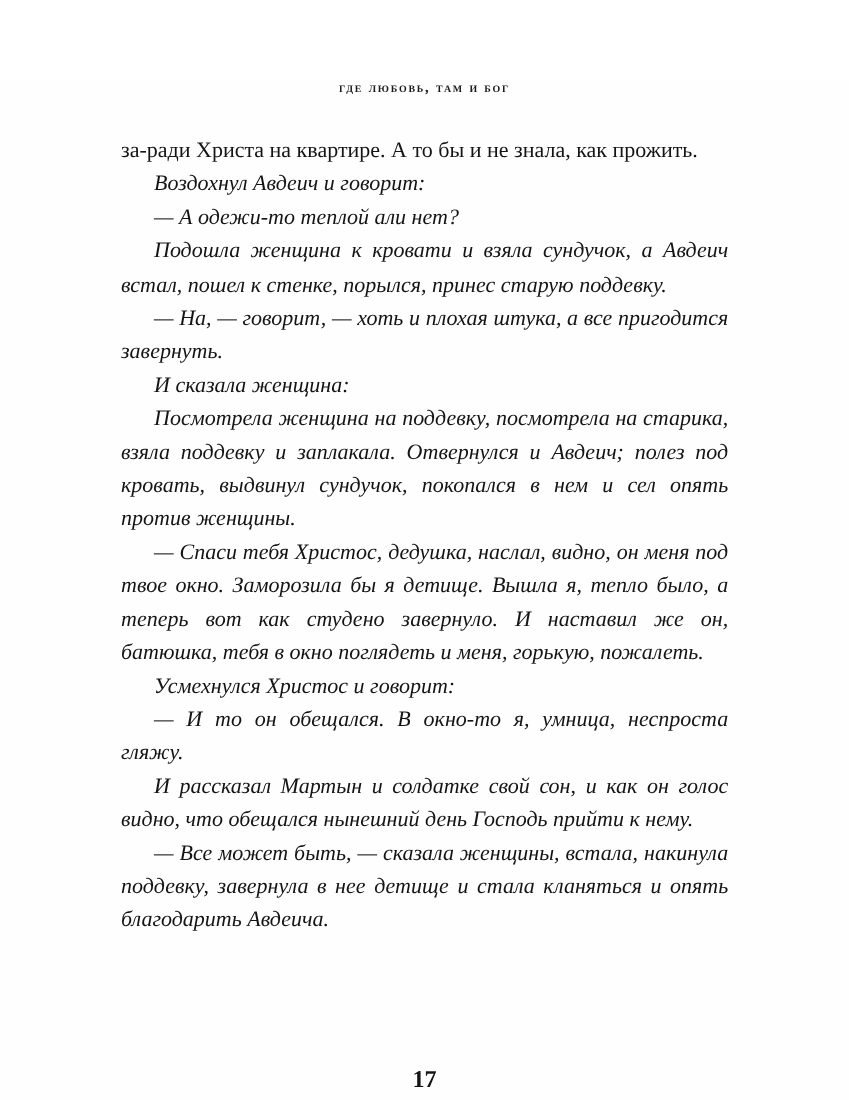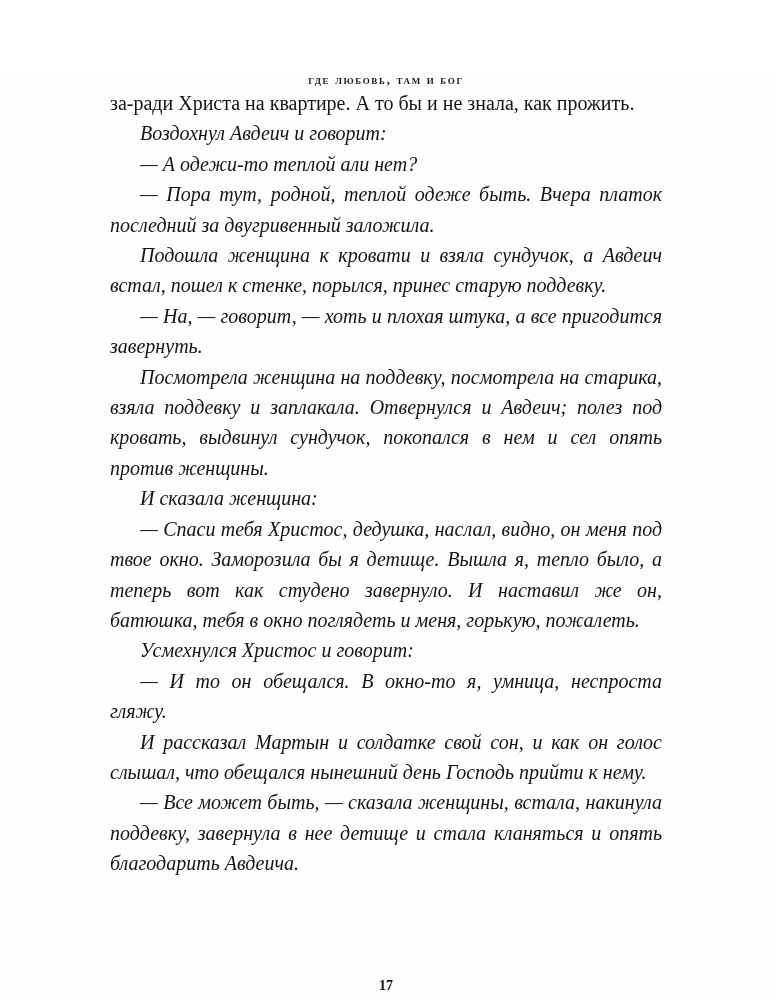--- a/index.html
+++ b/index.html
@@ -24,20 +24,21 @@
   }
   .running-head {
     text-align: center;
     font-size: 13.5px;
     letter-spacing: 1.6px;
     font-variant: small-caps;
     text-transform: lowercase;
     font-weight: 600;
     color: #1a1a1a;
     margin-top: 72px;
+    margin-bottom: 34px;
     font-family: "Liberation Serif", serif;
   }
   .body-text {
     font-size: 20px;
     line-height: 30.4px;
     text-align: justify;
     color: #141414;
     hyphens: manual;
   }
   .body-text p {
@@ -49,43 +50,42 @@
   }
   .p-noindent {
     text-indent: 0;
   }
   .folio {
     position: absolute;
     left: 0;
     right: 0;
     bottom: 78px;
     text-align: center;
-    font-size: 14px;
+    font-size: 22px;
     font-weight: 700;
     color: #141414;
   }
 </style>
 </head>
 <body>
 
 <div class="page">
 
   <div class="running-head">где любовь, там и бог</div>
 
   <div class="body-text">
     <p class="p-noindent">за-ради Христа на квартире. А то бы и не знала, как прожить.</p>
     <p class="p-indent">Воздохнул Авдеич и говорит:</p>
     <p class="p-indent">— А одежи-то теплой али нет?</p>
-    <p class="p-indent">— Пора тут, родной, теплой одеже быть. Вчера платок последний за двугривенный заложила.</p>
     <p class="p-indent">Подошла женщина к кровати и взяла сундучок, а Авдеич встал, пошел к стенке, порылся, принес старую поддевку.</p>
     <p class="p-indent">— На, — говорит, — хоть и плохая штука, а все пригодится завернуть.</p>
+    <p class="p-indent">И сказала женщина:</p>
     <p class="p-indent">Посмотрела женщина на поддевку, посмотрела на старика, взяла поддевку и заплакала. Отвернулся и Авдеич; полез под кровать, выдвинул сундучок, покопался в нем и сел опять против женщины.</p>
-    <p class="p-indent">И сказала женщина:</p>
     <p class="p-indent">— Спаси тебя Христос, дедушка, наслал, видно, он меня под твое окно. Заморозила бы я детище. Вышла я, тепло было, а теперь вот как студено завернуло. И наставил же он, батюшка, тебя в окно поглядеть и меня, горькую, пожалеть.</p>
     <p class="p-indent">Усмехнулся Христос и говорит:</p>
     <p class="p-indent">— И то он обещался. В окно-то я, умница, неспроста гляжу.</p>
-    <p class="p-indent">И рассказал Мартын и солдатке свой сон, и как он голос слышал, что обещался нынешний день Господь прийти к нему.</p>
+    <p class="p-indent">И рассказал Мартын и солдатке свой сон, и как он голос видно, что обещался нынешний день Господь прийти к нему.</p>
     <p class="p-indent">— Все может быть, — сказала женщины, встала, накинула поддевку, завернула в нее детище и стала кланяться и опять благодарить Авдеича.</p>
   </div>
 
   <div class="folio">17</div>
 
 </div>
 
 </body></html>

